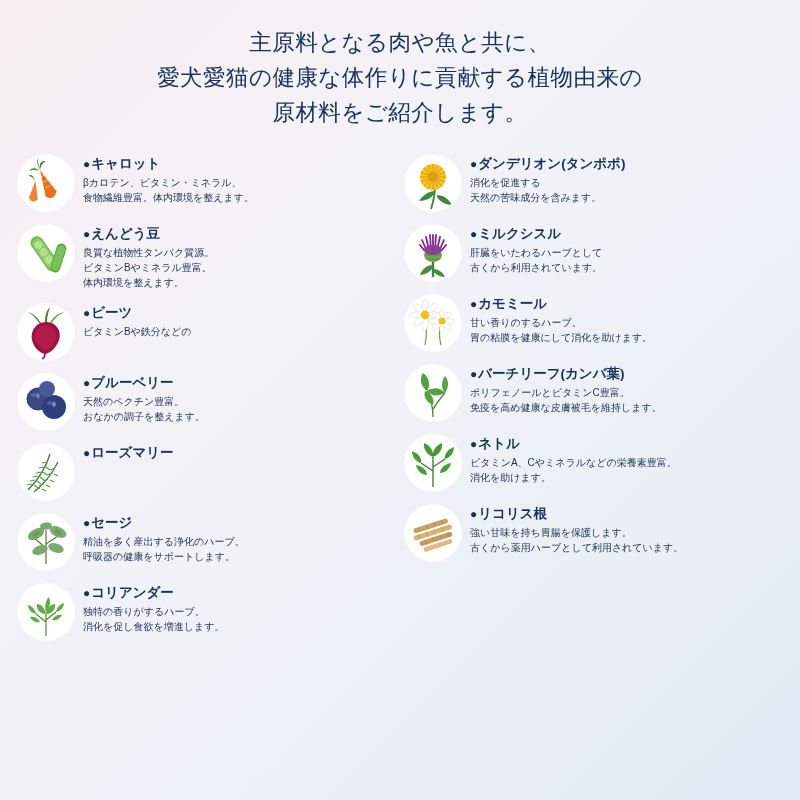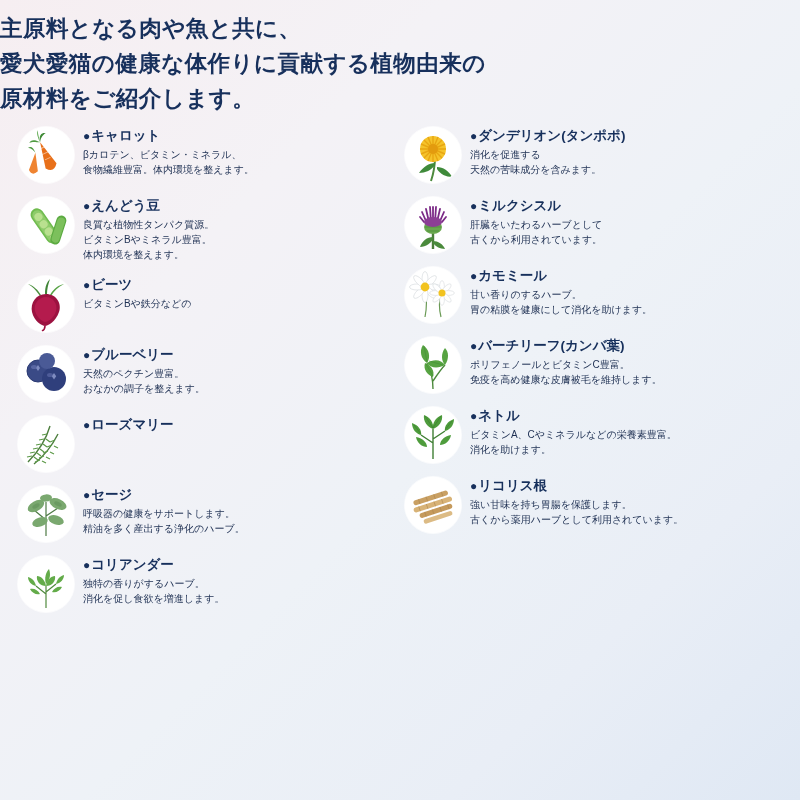--- a/index.html
+++ b/index.html
@@ -15,33 +15,33 @@
     color: #1d2f52;
     position: relative;
   }
   .page {
     position: absolute;
     inset: 0;
     display: flex;
     flex-direction: column;
   }
   .headline {
-    text-align: left;
-    padding-top: 12px;
+    text-align: center;
+    padding-top: 26px;
     line-height: 1.55;
     font-size: 22.5px;
-    font-weight: 700;
+    font-weight: 400;
     letter-spacing: 0.02em;
     color: #17305c;
   }
   .headline .line {
     display: block;
   }
   .columns {
-    margin-top: 8px;
+    margin-top: 22px;
     display: flex;
     flex: 1;
     padding: 0 14px 0 18px;
     gap: 6px;
   }
   .col {
     width: 50%;
     display: flex;
     flex-direction: column;
   }
@@ -236,22 +236,22 @@
     </g>
     <g fill="#5e8f56" opacity=".55">
       <ellipse cx="18" cy="20" rx="4" ry="2" transform="rotate(-30 18 20)"></ellipse>
       <ellipse cx="40" cy="18" rx="4" ry="2" transform="rotate(25 40 18)"></ellipse>
     </g>
             </svg>
           </div>
           <div class="text">
             <div class="name"><span class="bullet">●</span><span>セージ</span></div>
             <div class="desc">
+              <div>精油を多く産出する浄化のハーブ。</div>
               <div>呼吸器の健康をサポートします。</div>
-              <div>精油を多く産出する浄化のハーブ。</div>
             </div>
           </div>
         </div>
         <div class="item">
           <div class="thumb">
             <svg viewBox="0 0 56 56">
               <rect width="56" height="56" fill="#ffffff"></rect>
     <g stroke="#4f8a3d" stroke-width="1.2" fill="none">
                 <path d="M28 52 L28 30 M28 38 L18 30 M28 36 L38 28"></path>
               </g>

